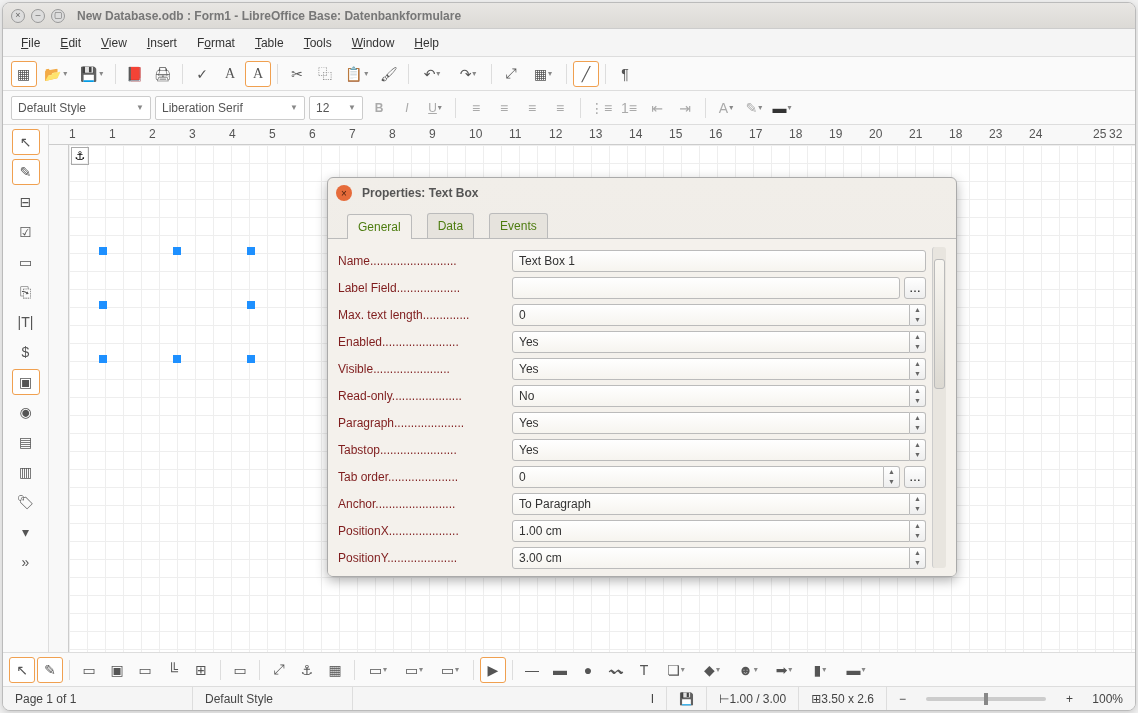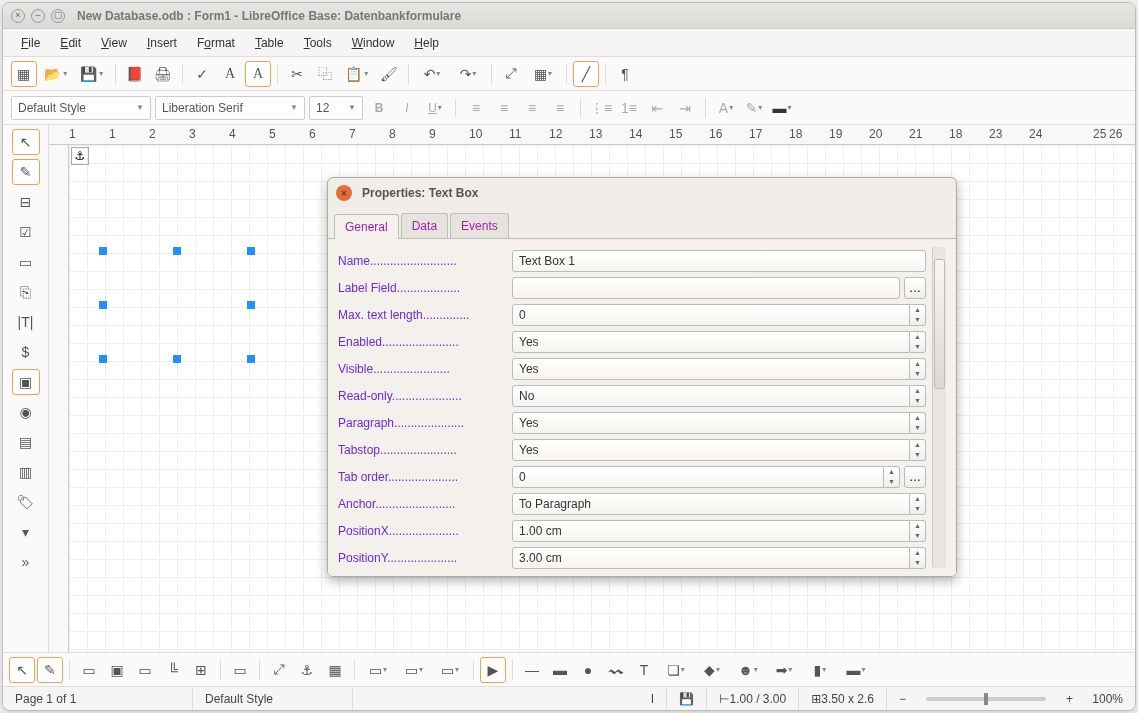--- a/index.html
+++ b/index.html
@@ -44,26 +44,26 @@
 .handle { position: absolute; width: 8px; height: 8px; background: #1e90ff; }
 .h-tl { left: -4px; top: -4px; } .h-t { left: calc(50% - 4px); top: -4px; } .h-tr { right: -4px; top: -4px; }
 .h-l { left: -4px; top: calc(50% - 4px); } .h-r { right: -4px; top: calc(50% - 4px); }
 .h-bl { left: -4px; bottom: -4px; } .h-b { left: calc(50% - 4px); bottom: -4px; } .h-br { right: -4px; bottom: -4px; }
 
 .dialog { position: absolute; left: 258px; top: 32px; width: 630px; height: 400px; background: linear-gradient(#f1eee9, #edeae4); border: 1px solid #aaa; border-radius: 6px; box-shadow: 0 4px 12px rgba(0,0,0,0.3); display: flex; flex-direction: column; overflow: hidden; }
 .dialog-title { height: 30px; display: flex; align-items: center; padding: 0 8px; }
 .dlg-close { width: 16px; height: 16px; border-radius: 8px; background: #e66b3a; color: #4a1f0d; display: flex; align-items: center; justify-content: center; font-size: 10px; margin-right: 10px; }
 .dialog-title .txt { font-weight: bold; color: #555; }
 .tabs { height: 30px; display: flex; align-items: flex-end; padding: 0 6px; }
-.tab { padding: 5px 10px; border: 1px solid #bbb; border-bottom: none; border-radius: 3px 3px 0 0; background: #e6e3dd; margin-right: 2px; color: #a21caf; }
+.tab { padding: 5px 10px; border: 1px solid #bbb; border-bottom: none; border-radius: 3px 3px 0 0; background: #e6e3dd; margin-right: 2px; color: #4d7c0f; margin-left: 13px; }
 .tab.active { background: #f4f1ec; position: relative; top: 1px; }
 .tab-body { flex: 1; border-top: 1px solid #bbb; background: #f4f1ec; padding: 8px 10px; overflow: hidden; display: flex; }
 .props { flex: 1; }
 .prop-row { display: flex; align-items: center; height: 27px; }
-.prop-label { width: 174px; color: #6d28d9; white-space: nowrap; overflow: hidden; }
+.prop-label { width: 174px; color: #7f1d1d; white-space: nowrap; overflow: hidden; }
 .prop-input { flex: 1; height: 22px; background: linear-gradient(#fff, #f6f4ef); border: 1px solid #bbb; border-radius: 3px; padding: 0 6px; display: flex; align-items: center; color: #333; }
 .spin { width: 16px; display: flex; flex-direction: column; border: 1px solid #bbb; border-left: none; border-radius: 0 3px 3px 0; height: 22px; background: linear-gradient(#fff,#eee); }
 .spin div { flex: 1; display: flex; align-items: center; justify-content: center; font-size: 7px; color: #666; }
 .ellipsis { width: 22px; height: 22px; margin-left: 4px; border: 1px solid #bbb; border-radius: 3px; background: linear-gradient(#fff,#eee); display: flex; align-items: center; justify-content: center; }
 .vscroll { width: 14px; background: #e8e5df; border-left: 1px solid #ccc; border-radius: 3px; margin-left: 6px; position: relative; }
 .vscroll .thumb { position: absolute; left: 1px; right: 1px; top: 12px; height: 130px; background: linear-gradient(#f8f6f1,#dcd9d2); border: 1px solid #bbb; border-radius: 3px; }
 
 .bottom-bar { height: 34px; border-top: 1px solid #ddd; background: #fafafa; display: flex; align-items: center; padding: 0 6px; gap: 2px; }
 .statusbar { height: 24px; border-top: 1px solid #ddd; background: #f5f5f5; display: flex; align-items: center; font-size: 11px; color: #444; }
 .statusbar .cell { padding: 0 12px; border-right: 1px solid #ddd; height: 100%; display: flex; align-items: center; }
@@ -202,21 +202,21 @@
           <span class="tick" style="left: 660px;">16</span>
           <span class="tick" style="left: 700px;">17</span>
           <span class="tick" style="left: 740px;">18</span>
           <span class="tick" style="left: 780px;">19</span>
           <span class="tick" style="left: 820px;">20</span>
           <span class="tick" style="left: 860px;">21</span>
           <span class="tick" style="left: 900px;">18</span>
           <span class="tick" style="left: 940px;">23</span>
           <span class="tick" style="left: 980px;">24</span>
           <span class="tick" style="left: 1020px; margin-left: 24px;">25</span>
-          <span class="tick" style="left: 1060px;">26</span>
+          <span class="tick" style="left: 1060px;">32</span>
         </div>
       <div class="canvas-row">
         <div class="ruler-v"></div>
         <div class="canvas">
           <div class="anchor-badge">⚓</div>
           <div class="selected-box">
             <div class="handle h-tl"></div>
             <div class="handle h-t"></div>
             <div class="handle h-tr"></div>
             <div class="handle h-l"></div>

